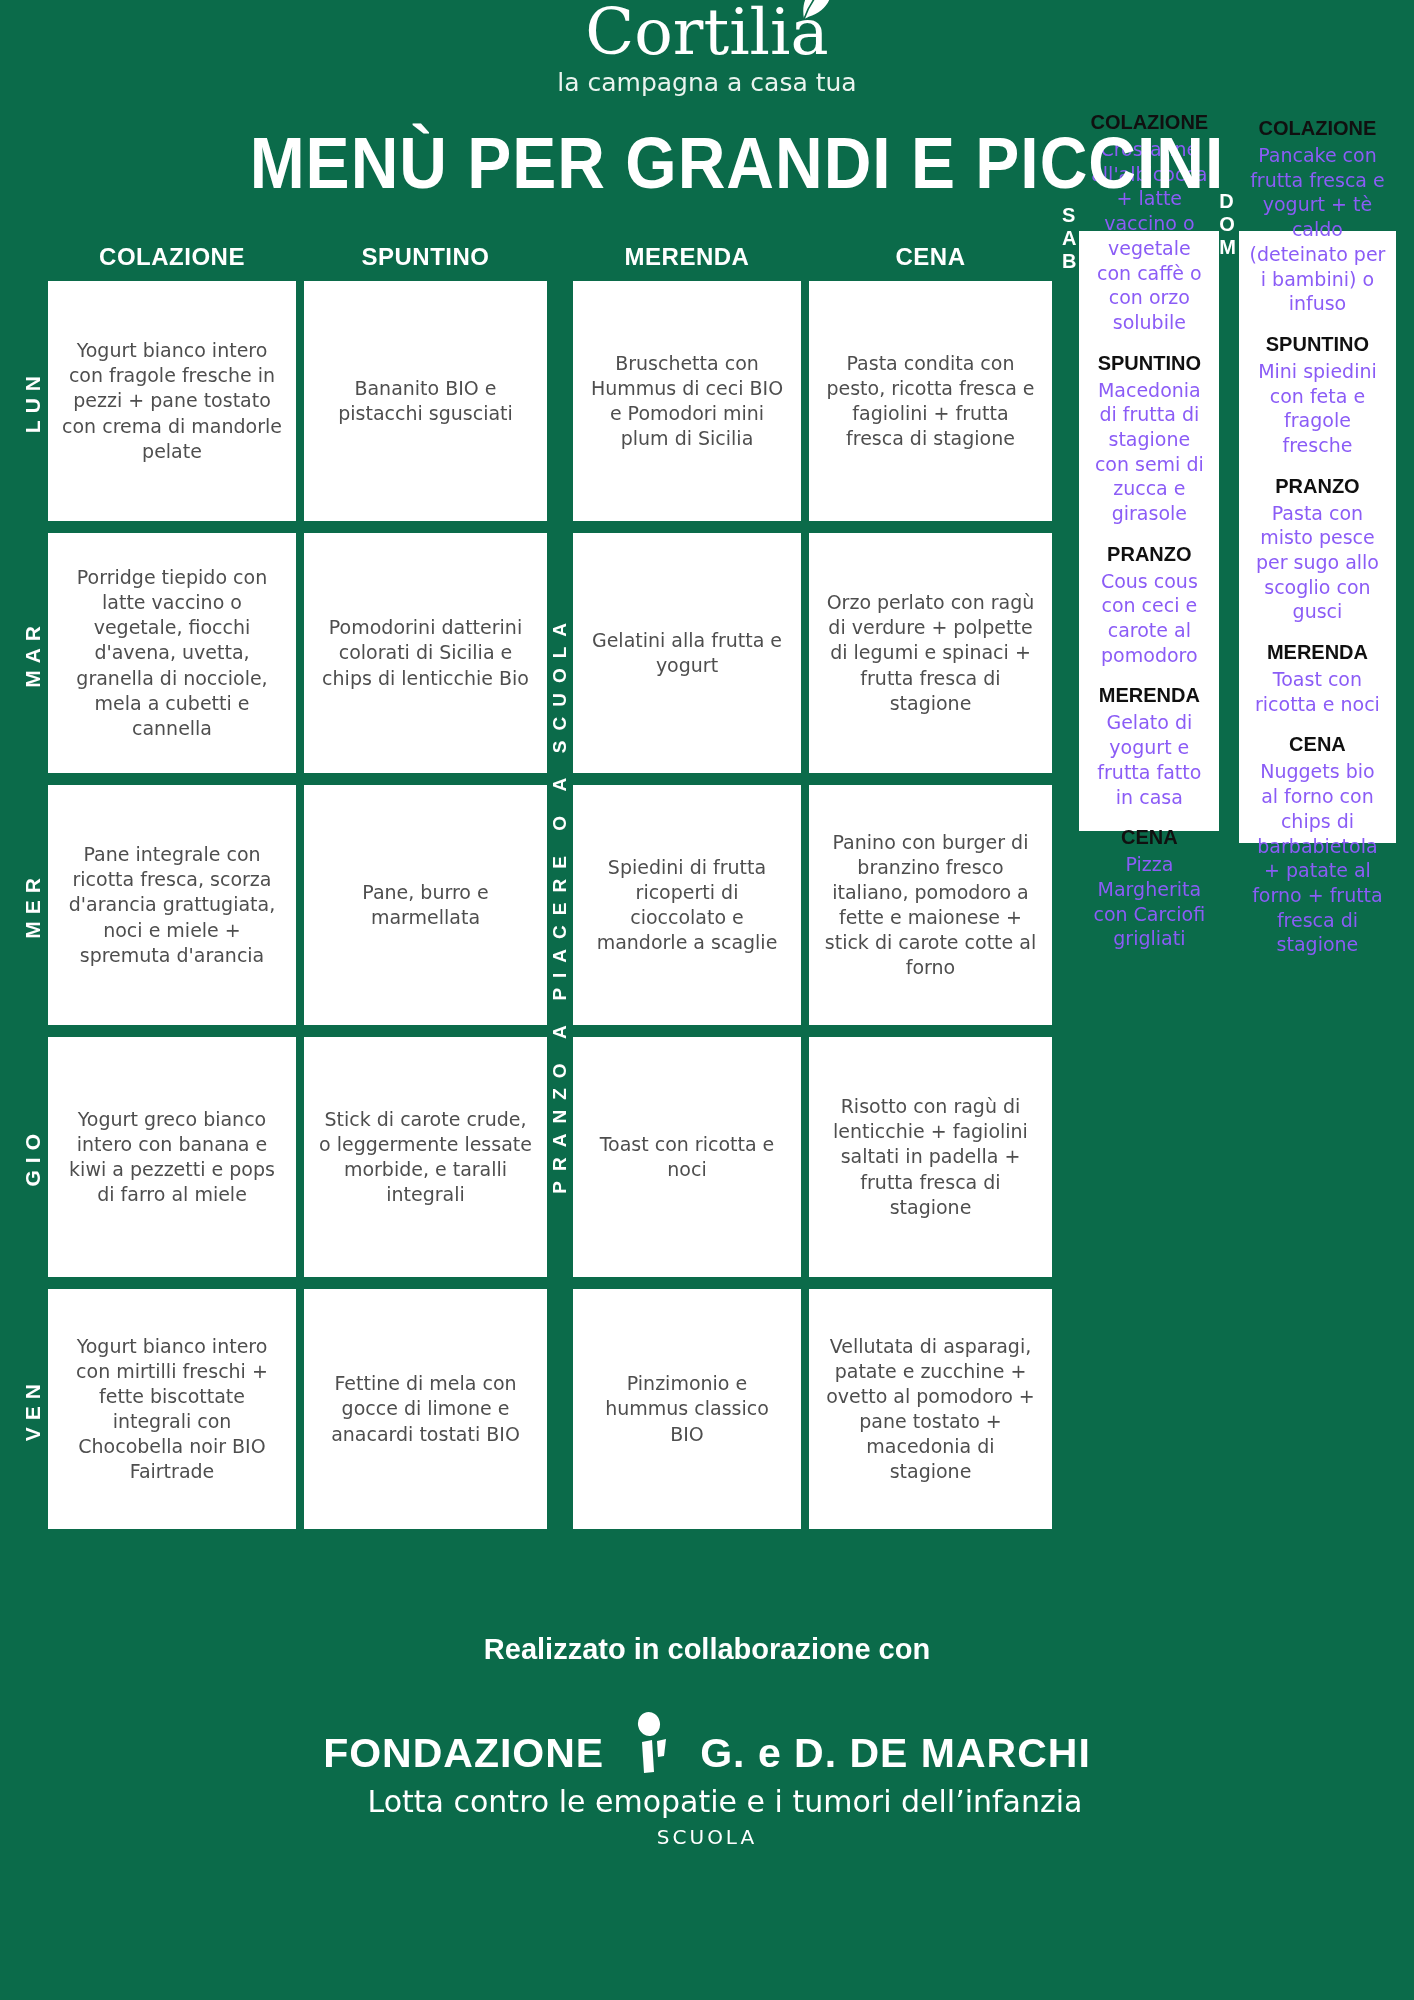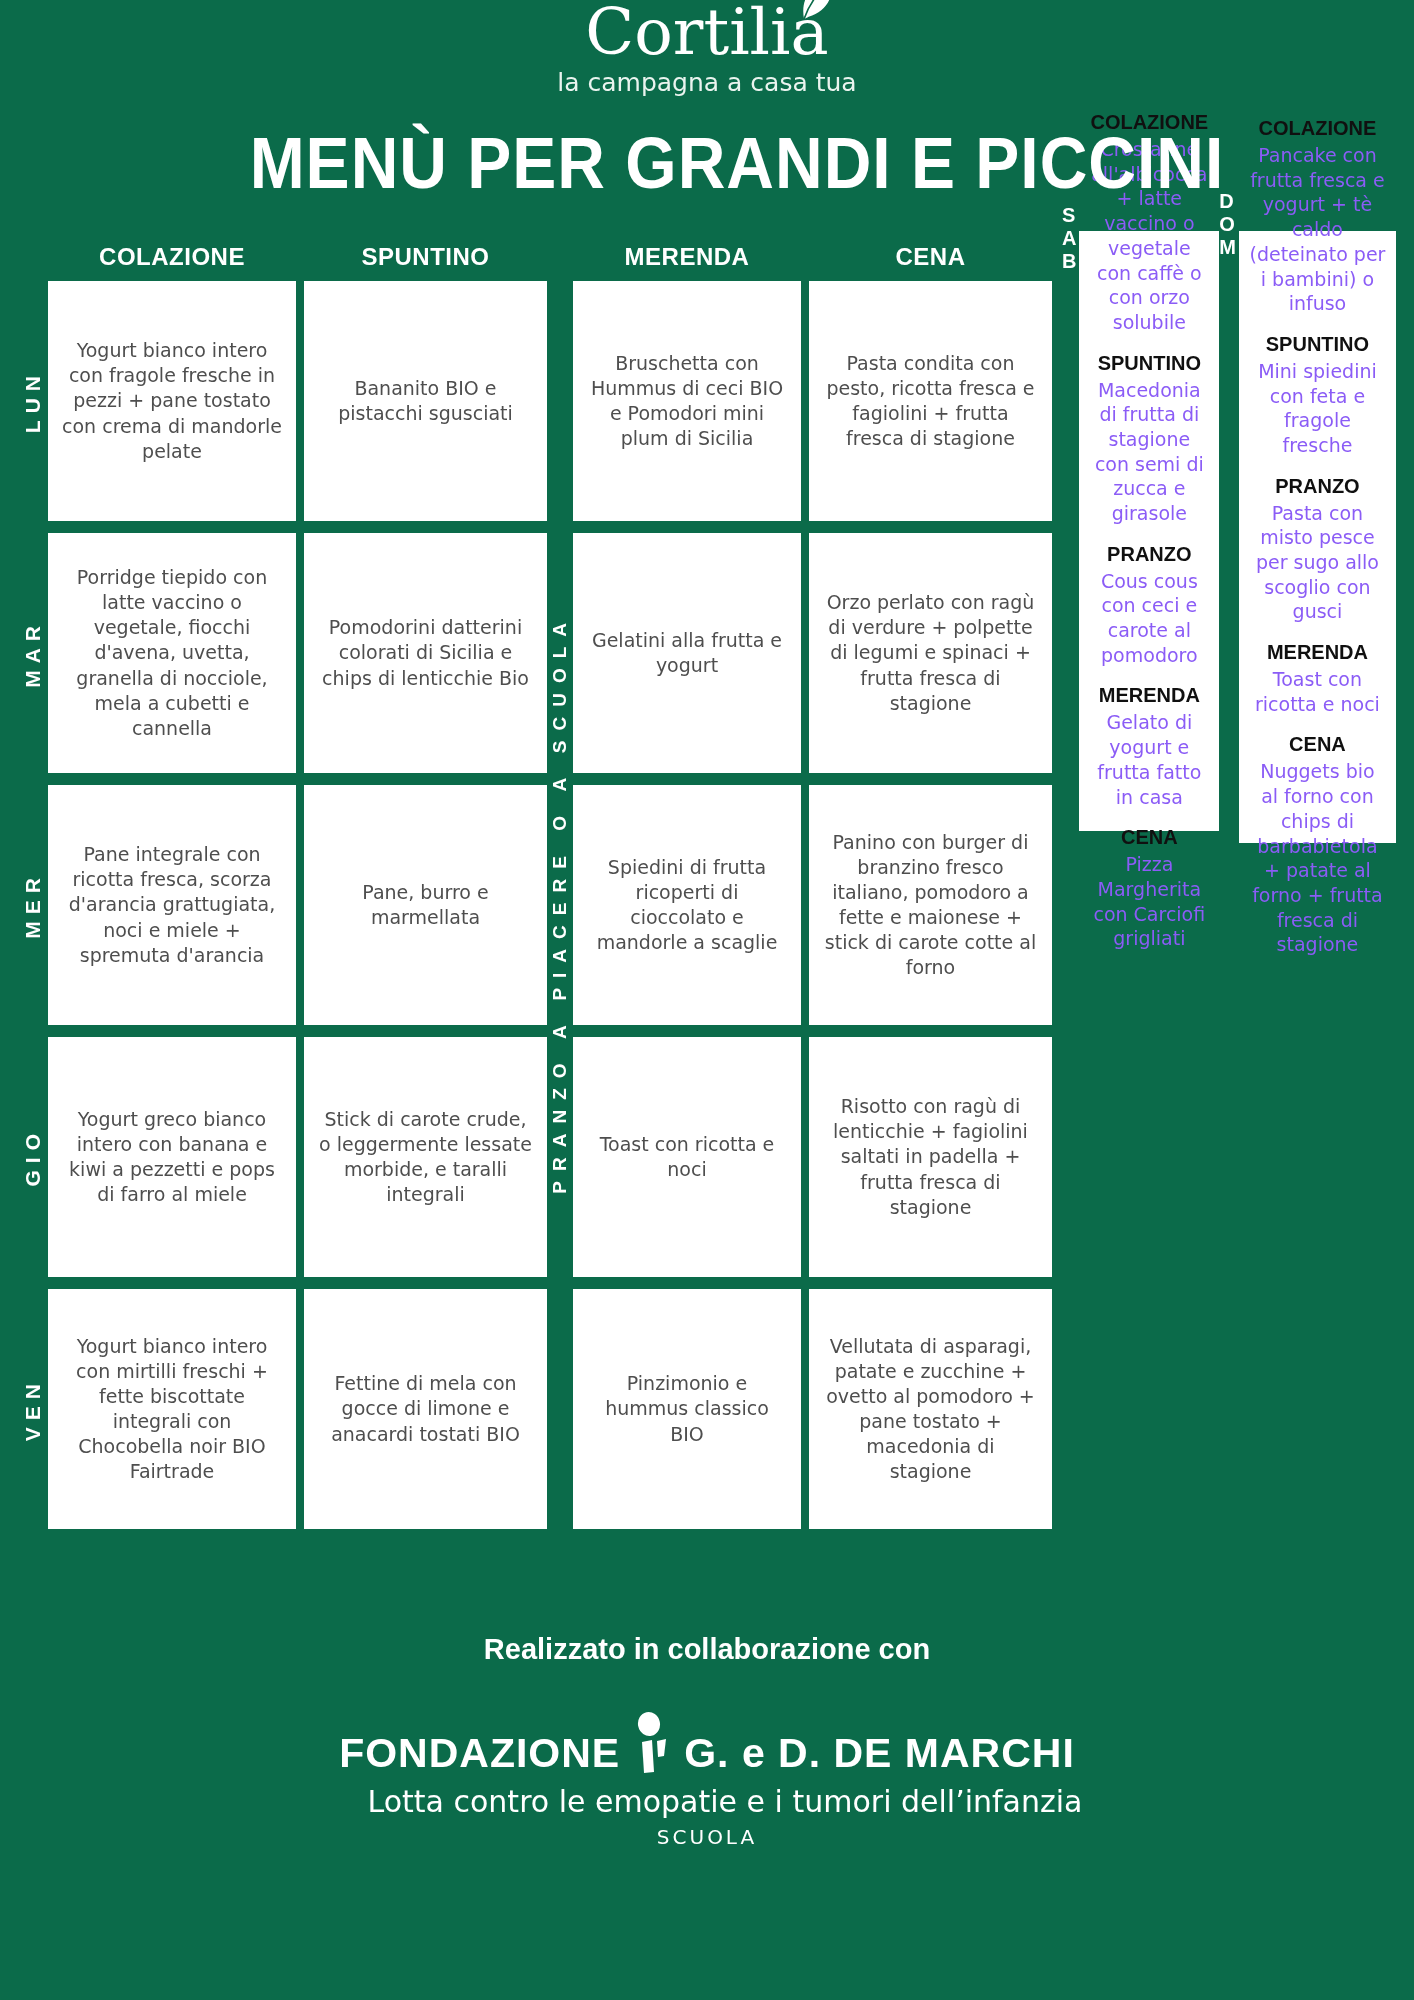--- a/index.html
+++ b/index.html
@@ -82,21 +82,21 @@
   }
   .wk-card.sab{height:600px;}
   .wk-card.dom{height:612px;}
   .wk-gap{height:14px;}
   .meal{text-align:center;}
   .meal-name{font-weight:bold;font-size:20px;color:#101010;margin-bottom:3px;font-family:"Liberation Sans",sans-serif;}
   .meal-desc{font-size:19px;color:#8b5cf6;line-height:1.3;}
   
   .collab{margin-top:92px;text-align:center;color:var(--white);font-weight:bold;font-size:29px;}
   .foundation{margin-top:46px;text-align:center;color:var(--white);}
-  .f-row{display:flex;align-items:flex-end;justify-content:center;gap:10px;}
+  .f-row{display:flex;align-items:flex-end;justify-content:center;gap:26px;}
   .f-name{font-size:41px;font-weight:bold;letter-spacing:1px;line-height:1;}
   .f-icon{margin-bottom:-4px;}
   .f-sub{margin-top:10px;font-size:30px;font-family:"DejaVu Sans",sans-serif;padding-left:36px;}
   .f-onlus{margin-top:6px;font-size:20px;letter-spacing:3px;font-family:"DejaVu Sans",sans-serif;}
 </style>
 </head>
 <body>
 
 <div class="header">
   <div class="logo-wrap">

